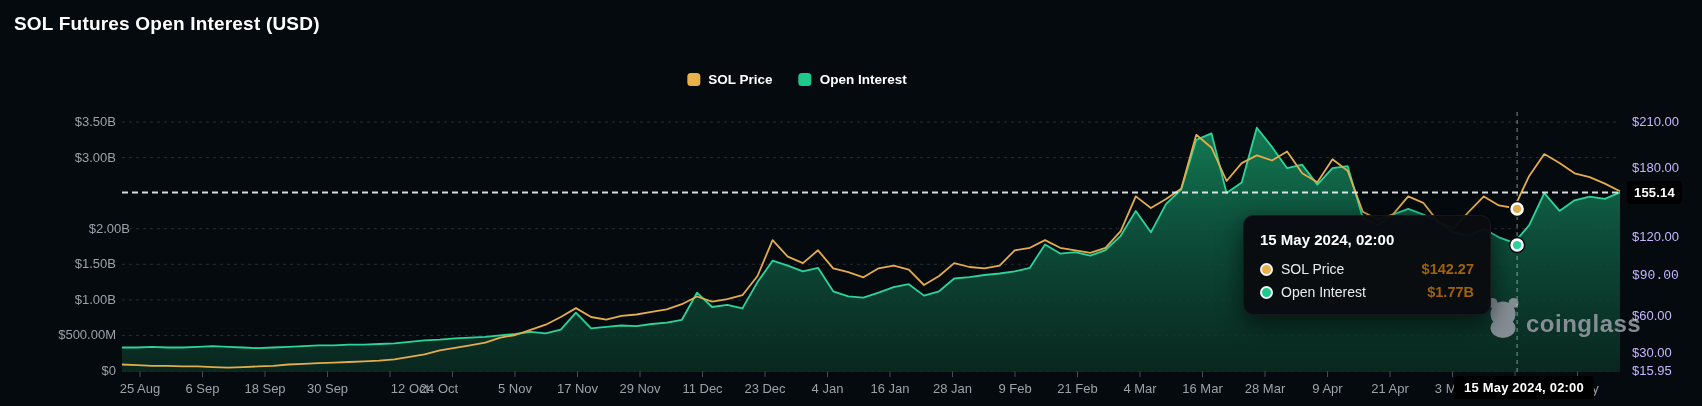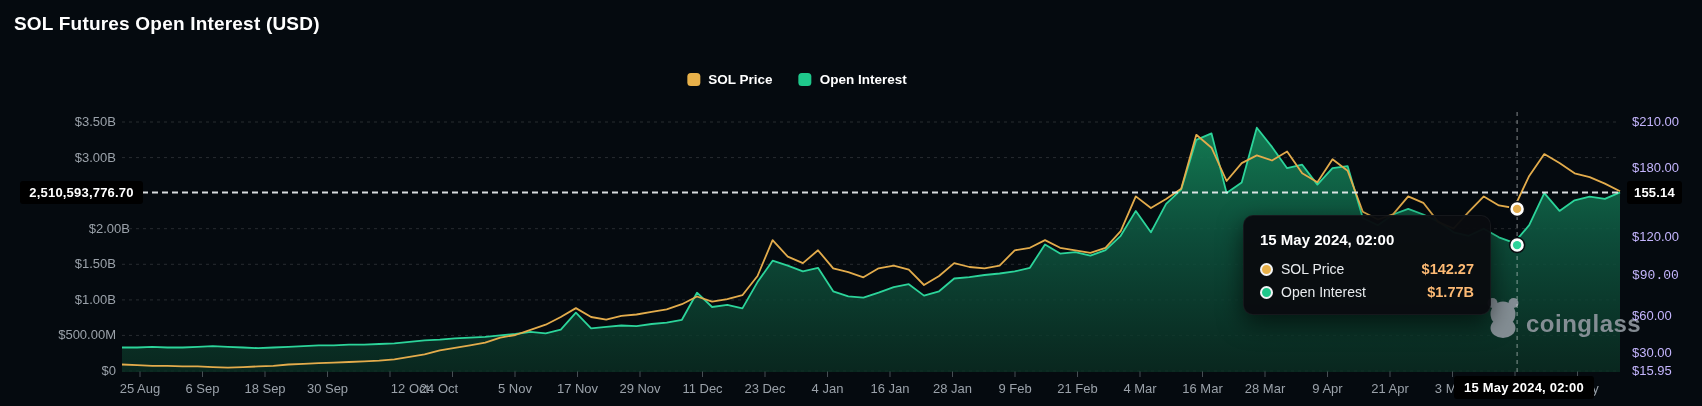--- a/index.html
+++ b/index.html
@@ -20,21 +20,21 @@
              padding:5px 7px;border-radius:3px;z-index:4;white-space:nowrap;letter-spacing:.2px;}
   #badge-oi{left:20px;top:181px;width:109px;text-align:center;}
   #badge-price{left:1627px;top:181px;}
   #badge-date{left:1454px;top:376px;padding:5px 10px;}
   .tooltip{position:absolute;left:1243px;top:215px;width:214px;background:rgba(9,11,15,0.97);
            border:1px solid rgba(255,255,255,0.05);border-radius:10px;padding:15px 16px 14px 16px;
            box-shadow:0 8px 24px rgba(0,0,0,0.6);z-index:5;}
   .tooltip-title{font-size:15px;font-weight:700;color:#ffffff;margin-bottom:13px;white-space:nowrap;}
   .tooltip-row{display:flex;align-items:center;gap:8px;margin-top:7px;font-size:14px;color:#e8ebee;white-space:nowrap;}
   .tooltip-dot{width:9px;height:9px;border-radius:50%;border:2px solid #f2f4f6;flex:0 0 auto;}
-  .tooltip-value{margin-left:auto;font-weight:700;color:#fdba74;font-size:14.5px;}
+  .tooltip-value{margin-left:auto;font-weight:700;color:#a16207;font-size:14.5px;}
 </style>
 </head>
 <body>
 
 <div id="app">
 
   <svg id="chart-svg" width="1702" height="406">
     <defs>
       <linearGradient id="oiGrad" x1="0" y1="122" x2="0" y2="372" gradientUnits="userSpaceOnUse">
         <stop offset="0" stop-color="#148357" stop-opacity="0.95"></stop>
@@ -122,21 +122,20 @@
       <div class="x-label" style="left: 1140px;">4 Mar</div>
       <div class="x-label" style="left: 1202.5px;">16 Mar</div>
       <div class="x-label" style="left: 1265px;">28 Mar</div>
       <div class="x-label" style="left: 1327.5px;">9 Apr</div>
       <div class="x-label" style="left: 1390px;">21 Apr</div>
       <div class="x-label" style="left: 1452.5px;">3 May</div>
       <div class="x-label" style="left: 1515px;">15 May</div>
       <div class="x-label" style="left: 1577.5px;">27 May</div>
     </div>
 
-  <div class="val-badge" id="badge-oi">2,510,593,776.70</div>
   <div class="val-badge" id="badge-price">155.14</div>
   <div class="val-badge" id="badge-date">15 May 2024, 02:00</div>
 
   <div class="tooltip">
     <div class="tooltip-title">15 May 2024, 02:00</div>
     <div id="tooltip-rows">
         <div class="tooltip-row">
           <span class="tooltip-dot" style="background: rgb(232, 177, 74);"></span>
           <span>SOL Price</span>
           <span class="tooltip-value">$142.27</span>

